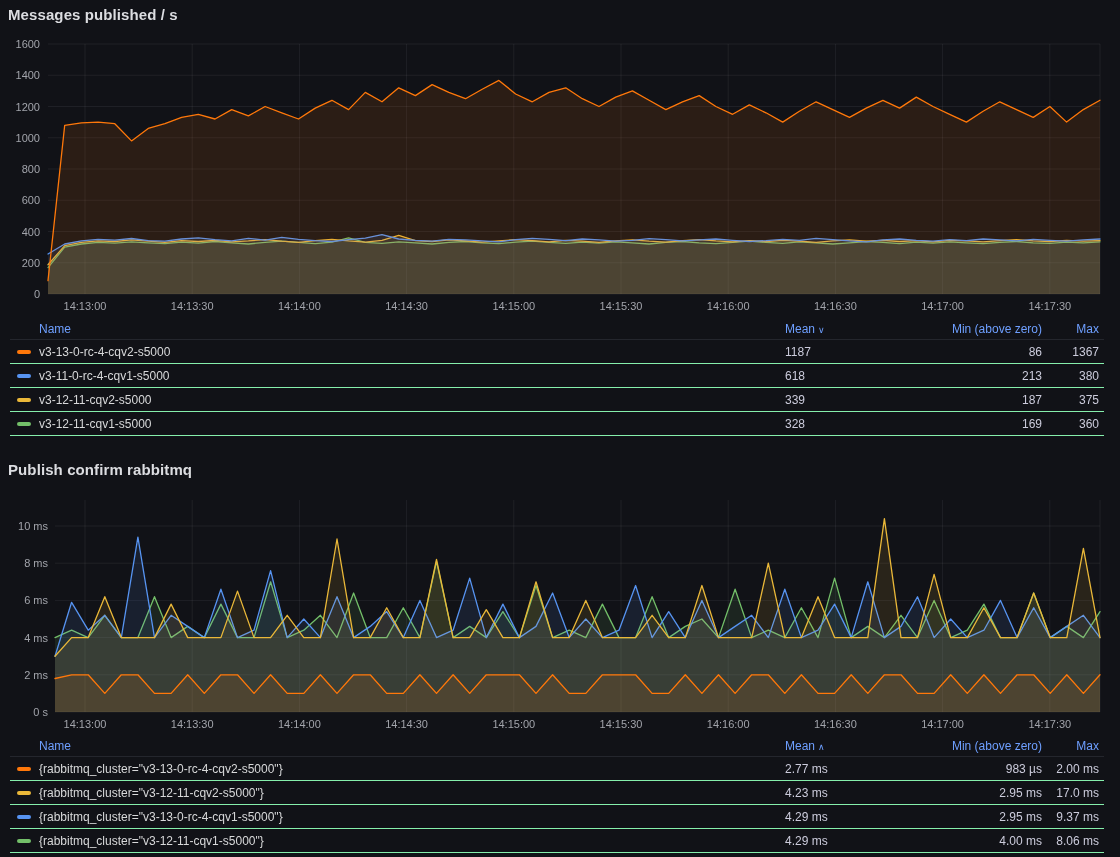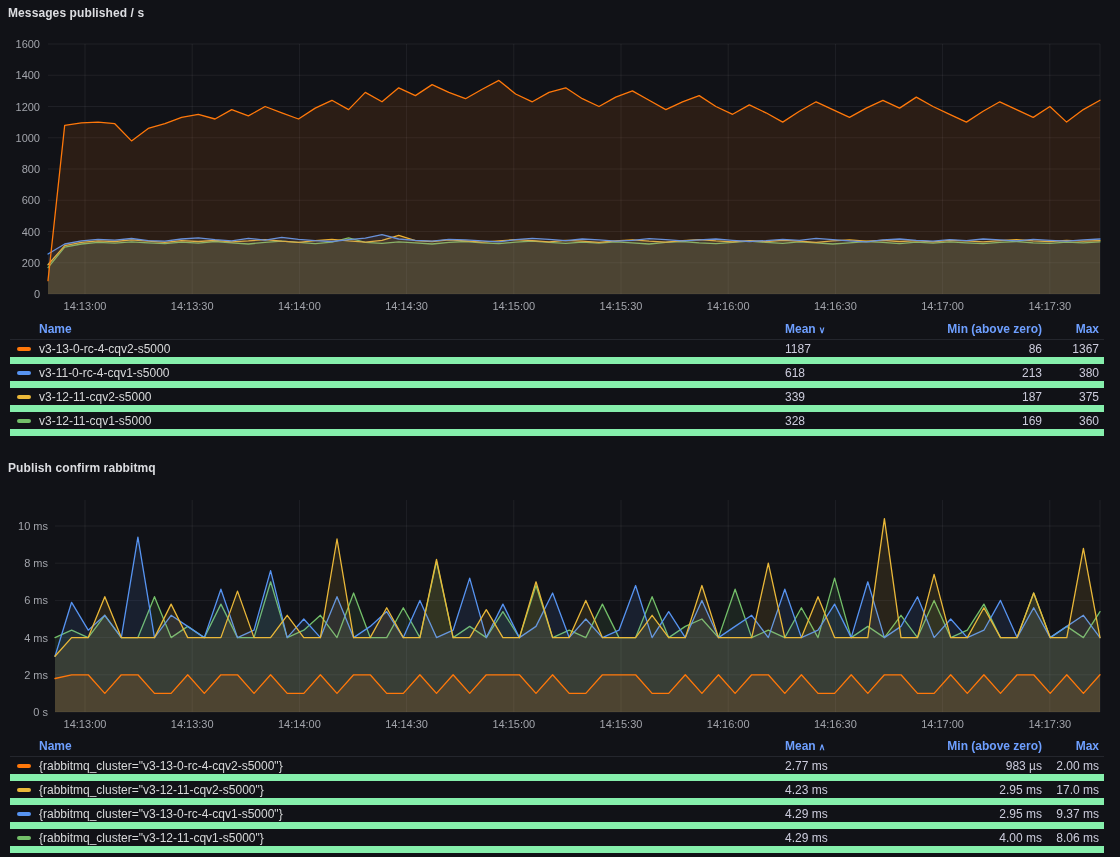--- a/index.html
+++ b/index.html
@@ -3,34 +3,34 @@
 <meta charset="utf-8">
 <style>
   * { margin:0; padding:0; box-sizing:border-box; }
   html,body { background:#0e0f13; }
   .page {
     position:relative; width:1120px; height:857px; overflow:hidden;
     background:#111217; font-family:"Liberation Sans", sans-serif;
   }
   .panel { position:absolute; left:0; width:1120px; }
   .panel-title {
-    position:absolute; left:8px; font-size:12px; font-weight:600;
+    position:absolute; left:8px; font-size:15px; font-weight:600;
     color:#dcdde1; letter-spacing:.1px; cursor:pointer;
   }
   .chart-svg { position:absolute; left:0; display:block; }
   .chart-svg text { font-family:"Liberation Sans", sans-serif; font-size:11px; fill:#a2a4ab; }
 
   .legend { position:absolute; left:10px; width:1094px; font-size:12px; }
   .legend-header {
     display:flex; align-items:center; height:22px;
-    border-bottom:1px solid #24262d; color:#6e9fff; font-weight:700;
+    border-bottom:1px solid #24262d; color:#6e9fff; font-weight:400;
   }
   .legend-row {
     display:flex; align-items:center; height:24px;
-    border-bottom:7px solid #86efac; color:#d8d9da; cursor:pointer;
+    border-bottom:1px solid #86efac; color:#d8d9da; cursor:pointer;
   }
   .cell-name { flex:1; display:flex; align-items:center; padding-left:7px; min-width:0; }
   .legend-header .cell-name { padding-left:29px; }
   .swatch {
     display:inline-block; width:14px; height:4px; border-radius:2px;
     margin-right:8px; flex:0 0 auto;
   }
   .cell-mean { width:120px; }
   .cell-min  { width:137px; text-align:right; }
   .cell-max  { width:62px;  text-align:right; padding-right:5px; }

